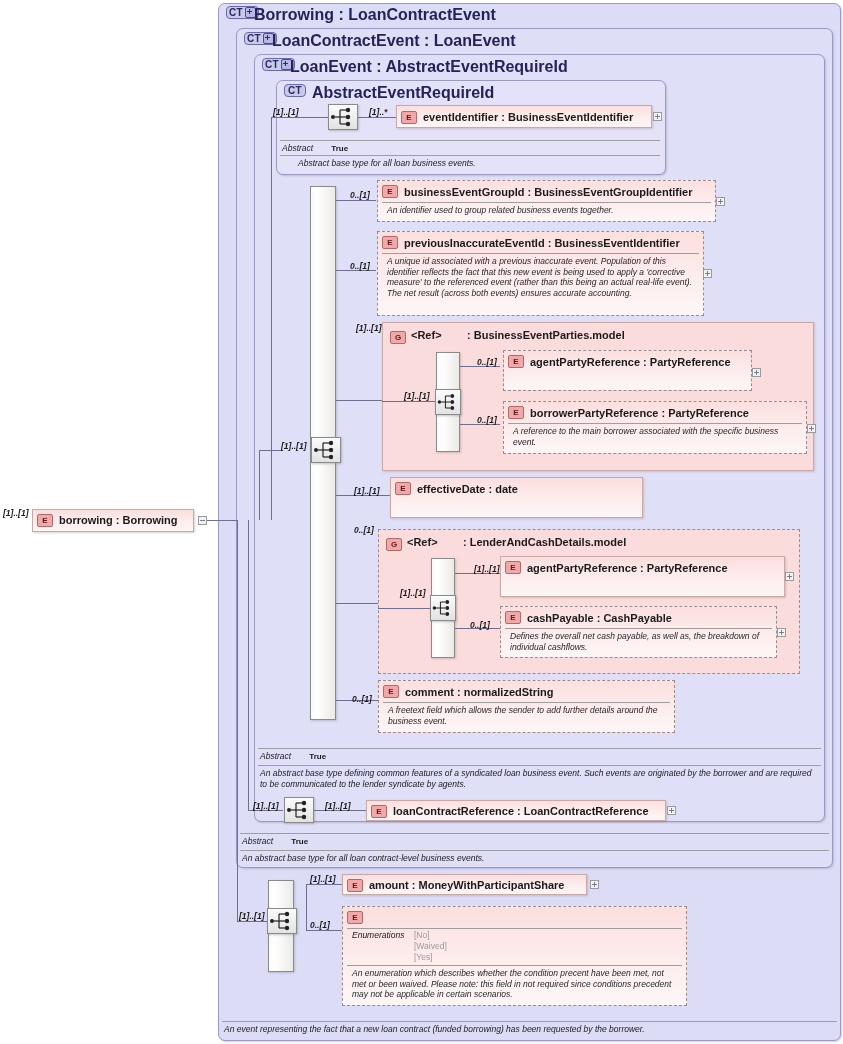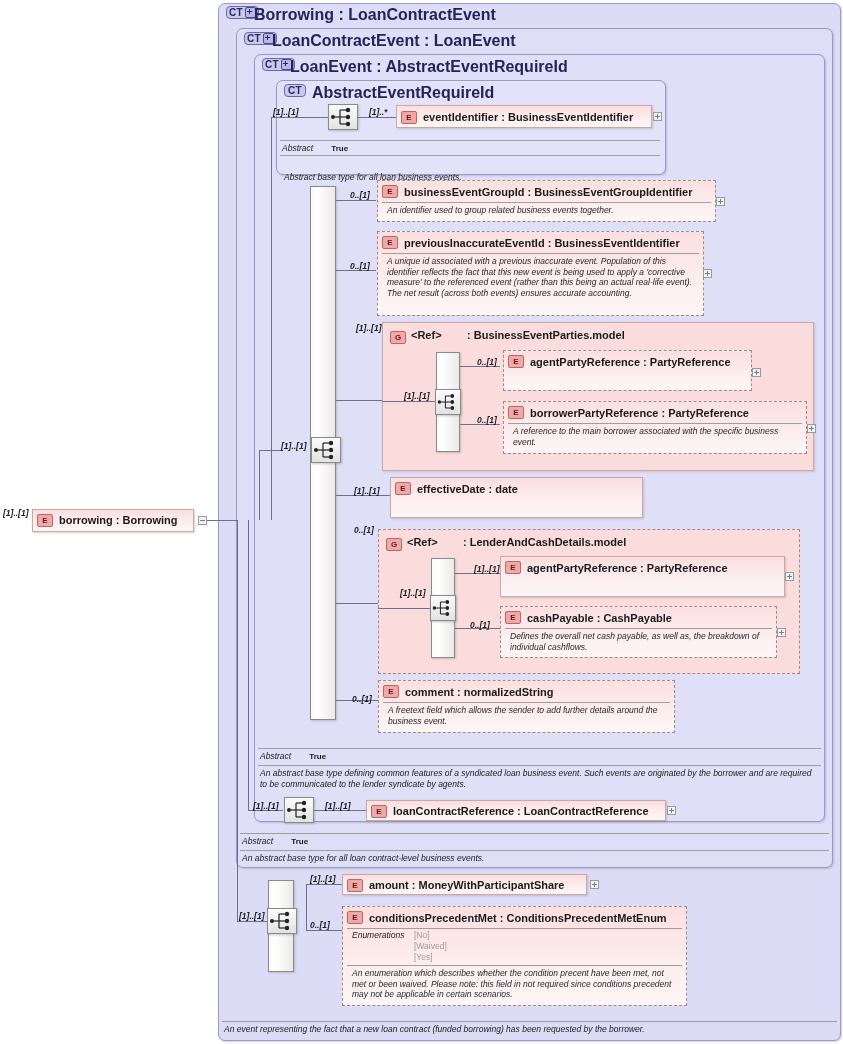--- a/index.html
+++ b/index.html
@@ -247,21 +247,20 @@
     <div class="el-head" style="height:20px;">
       <span class="e-badge">E</span>
       <span class="el-name">amount   : MoneyWithParticipantShare</span>
     </div>
   </div>
   <div class="plusbtn" style="left:590px;top:880px;"></div>
 
   <div class="elbox dashed abs" style="left:342px;top:906px;width:345px;height:100px;">
     <div class="el-head" style="height:21px;">
       <span class="e-badge">E</span>
-      <span class="el-name">conditionsPrecedentMet : ConditionsPrecedentMetEnum</span>
     </div>
     <div class="attr-row">
       <span class="attr-key">Enumerations</span>
       <span>
         <span class="enum-val">[No]</span><br>
         <span class="enum-val">[Waived]</span><br>
         <span class="enum-val">[Yes]</span>
       </span>
     </div>
     <div class="el-doc">An enumeration which describes whether the condition precent have been met, not met or been waived. Please note: this field in not required since conditions precedent may not be applicable in certain scenarios.</div>
@@ -494,15 +493,15 @@
       <span class="el-name">eventIdentifier : BusinessEventIdentifier</span>
     </div>
   </div>
   <div class="plusbtn" style="left:653px;top:112px;"></div>
 
   <div class="ct-hr abs" style="left:280px;top:140px;width:380px;"></div>
   <div class="ct-attr abs" style="left:282px;top:143px;">
     <i>Abstract</i><b>True</b>
   </div>
   <div class="ct-hr abs" style="left:280px;top:155px;width:380px;"></div>
-  <div class="ct-doc abs" style="left:284px;top:158px;width:376px;margin-top:14px;">Abstract base type for all loan business events.</div>
+  <div class="ct-doc abs" style="left:298px;top:158px;width:376px;">Abstract base type for all loan business events.</div>
 
 </div>
 
 </body></html>

